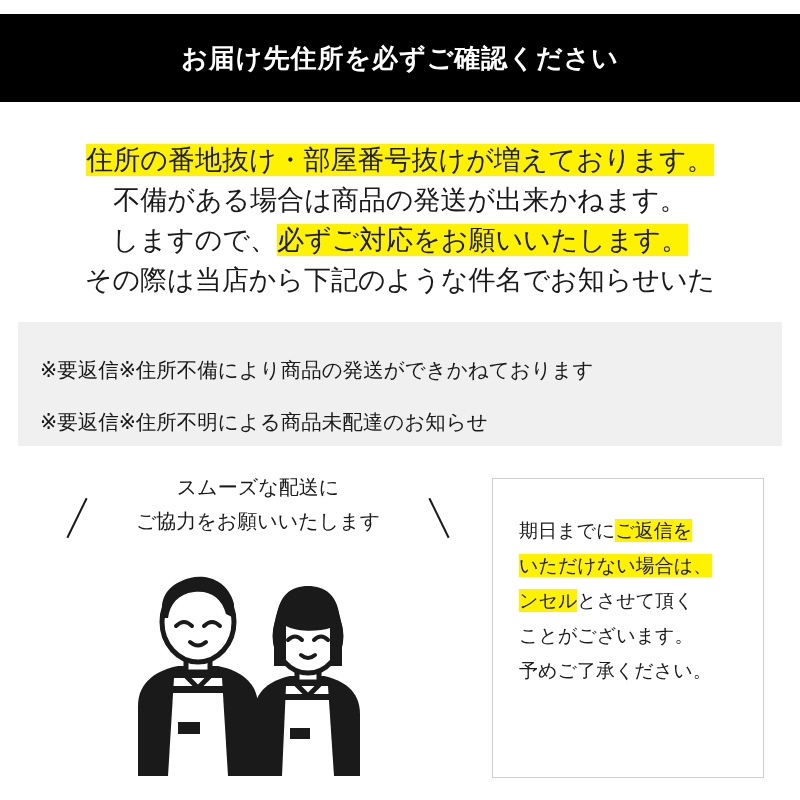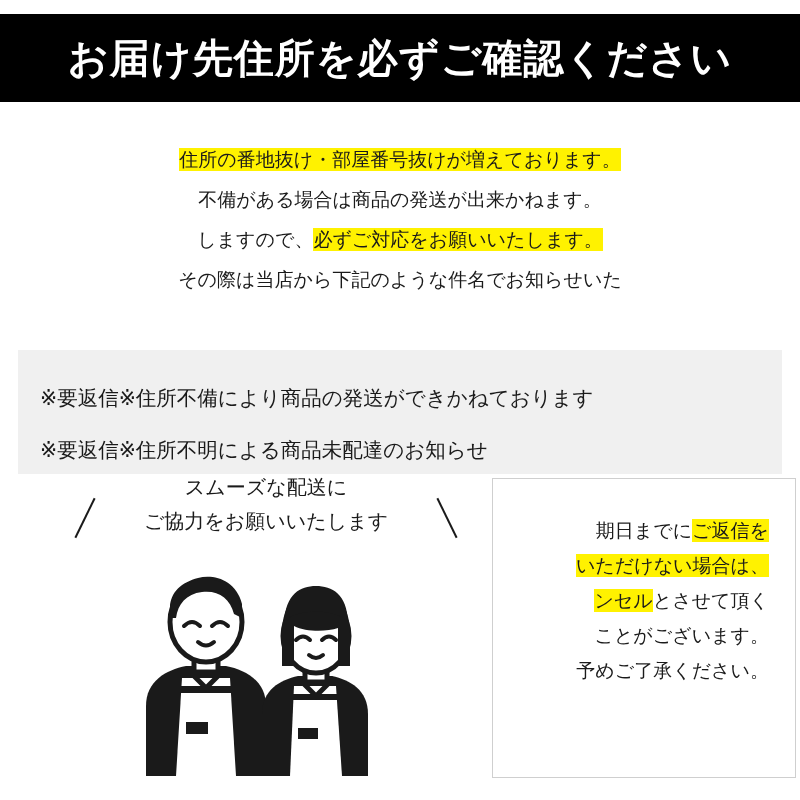--- a/index.html
+++ b/index.html
@@ -23,35 +23,35 @@
     top: 14px;
     width: 800px;
     height: 88px;
     background: #000000;
     display: flex;
     align-items: center;
     justify-content: center;
   }
   .header-title {
     color: #ffffff;
-    font-size: 40px;
+    font-size: 26px;
     font-weight: bold;
     letter-spacing: 1px;
     white-space: nowrap;
     font-family: Liberation Serif, serif;
   }
 
   
   .intro {
     position: absolute;
     left: 0;
     top: 140px;
     width: 800px;
     text-align: center;
-    font-size: 19px;
+    font-size: 27px;
     line-height: 40px;
   }
   .intro .line {
     display: block;
     white-space: nowrap;
   }
   .hl {
     background: #fff200;
     padding: 1px 0;
   }
@@ -59,33 +59,32 @@
   
   .subject-box {
     position: absolute;
     left: 18px;
     top: 322px;
     width: 764px;
     height: 124px;
     background: #f0f0f0;
     box-sizing: border-box;
     padding: 22px 22px 0 22px;
-    margin-top: 28px;
   }
   .subject-line {
     font-size: 20.5px;
     line-height: 52px;
     white-space: nowrap;
     font-weight: 500;
   }
 
   
   .lower-left {
     position: absolute;
-    left: 56px;
+    left: 48px;
     top: 470px;
     width: 420px;
   }
   .caption {
     text-align: center;
     font-size: 20px;
     line-height: 34px;
     position: relative;
     width: 380px;
     margin-left: 20px;
@@ -109,27 +108,26 @@
   .illustration {
     margin-top: 8px;
     margin-left: 30px;
   }
 
   
   .note-box {
     position: absolute;
     left: 492px;
     top: 478px;
-    width: 304px;
+    width: 272px;
     height: 300px;
     border: 1px solid #cfcfcf;
     box-sizing: border-box;
     padding: 34px 26px 0 26px;
     background: #ffffff;
-    text-align: right;
   }
   .note-line {
     font-size: 19px;
     line-height: 35px;
     white-space: nowrap;
   }
 </style>
 </head>
 <body>
 

